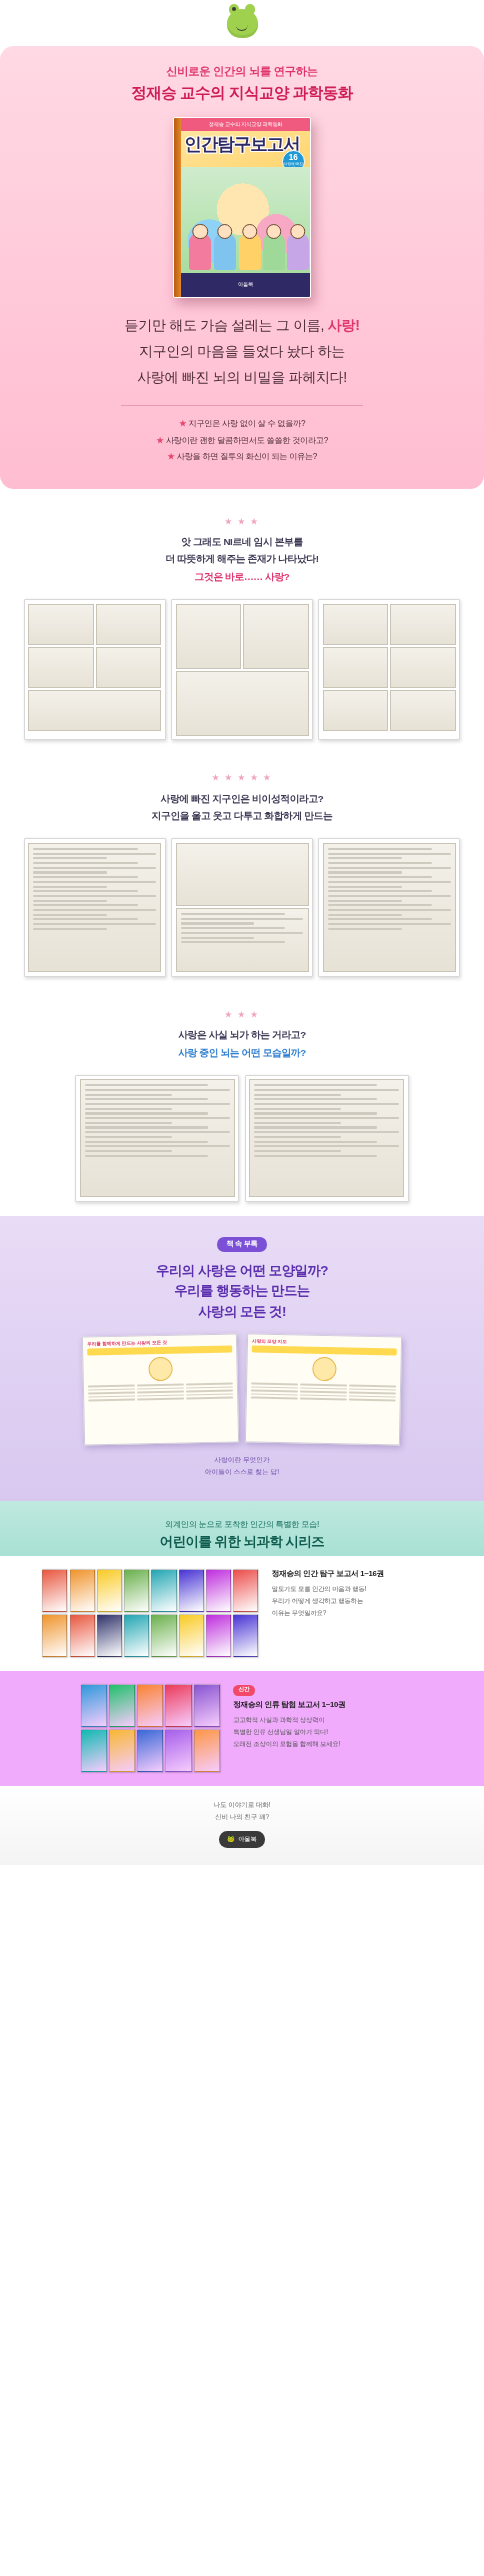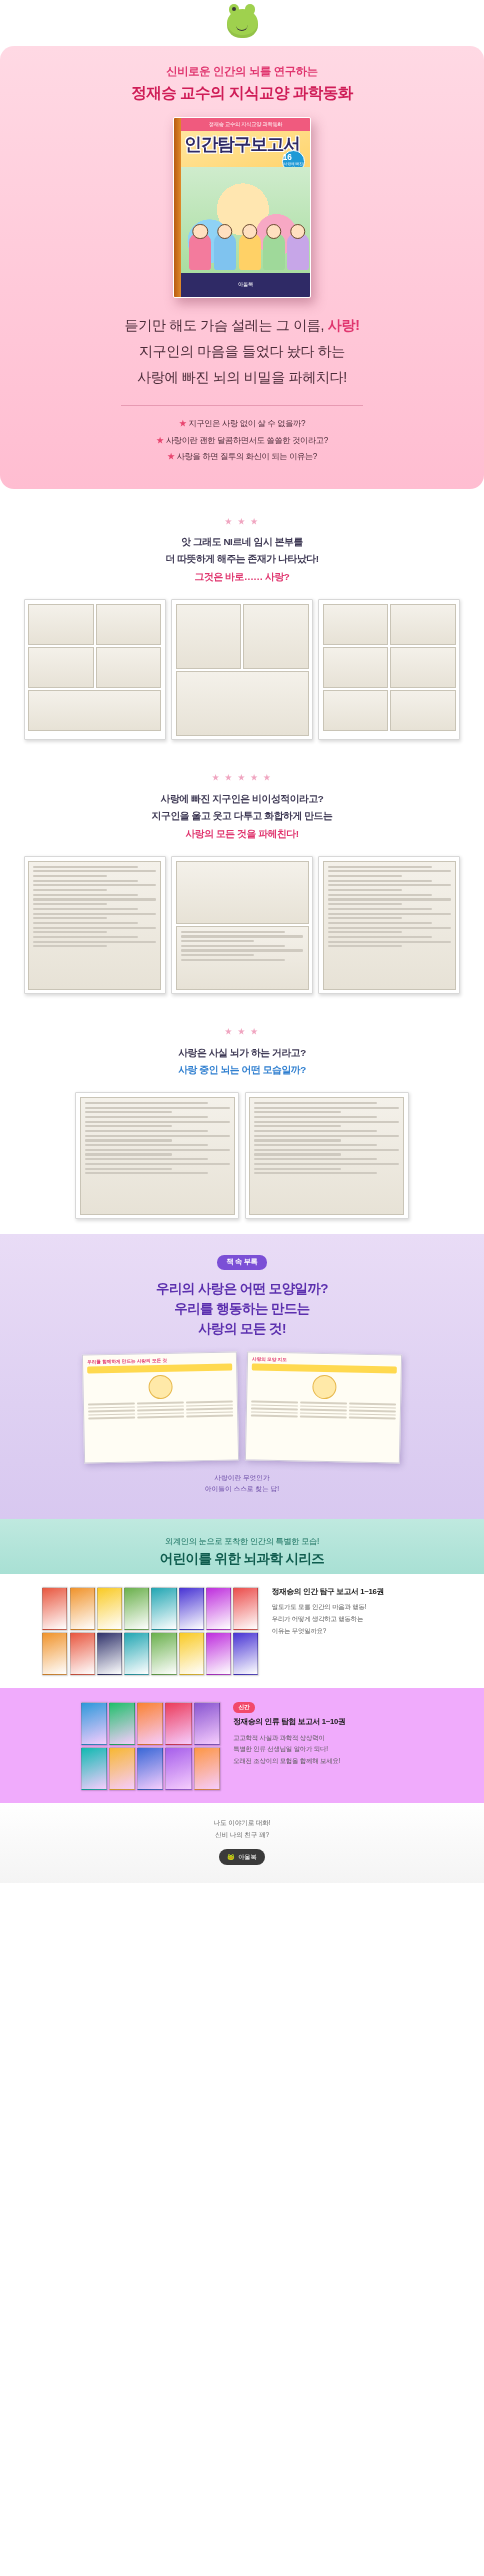--- a/index.html
+++ b/index.html
@@ -83,21 +83,21 @@
   .book-title-small {
     position:absolute; top:10.3px; left:0; right:0; text-align:center;
     font-size: 7.2px; font-weight:bold; color:#f0486f;
     text-shadow: 0.5px 0.5px 0 #fff;
     margin-top: 44px;
   }
   .book-badge {
     position:absolute; right:5.2px; top:32px;
     width: 23px; height:23px; border-radius:50%;
     background:#1f9ad6; color:#fff; font-size:8.2px; font-weight:bold;
-    display:flex; flex-direction:column; align-items:flex-start; justify-content:center;
+    display:flex; flex-direction:column; align-items:center; justify-content:center;
     border:1.5px solid #fff;
   }
   .book-badge small { font-size:3.6px; font-weight:normal; }
   .book-art {
     position:absolute; left:7.2px; right:0; top:49px; bottom:24px;
     background:
       radial-gradient(circle at 22% 70%, #8fd2f5 0 21.6px, transparent 22px),
       radial-gradient(circle at 74% 64%, #f7a8c4 0 20.6px, transparent 21px),
       radial-gradient(circle at 48% 40%, #ffe6b0 0 26px, transparent 26px),
       linear-gradient(180deg,#cfeccd 0%, #a9dda0 100%);
@@ -328,21 +328,20 @@
         </div>
       </div>
     </div>
   </div>
 
   <div class="sec">
     <div class="sec-stars">★ ★ ★ ★ ★</div>
     <div class="sec-head">
       <div>사랑에 빠진 지구인은 비이성적이라고?</div>
       <div>지구인을 울고 웃고 다투고 화합하게 만드는</div>
-      <div class="hl">사랑의 모든 것을 파헤친다!</div>
     </div>
     <div class="spread">
       <div class="pg">
         <div class="cell text-lines" style="width:133px;height:129px">
           <i class="m"></i>
             <i></i>
             <i class="s"></i>
             <i class="m"></i>
             <i></i>
             <i class="s"></i>

